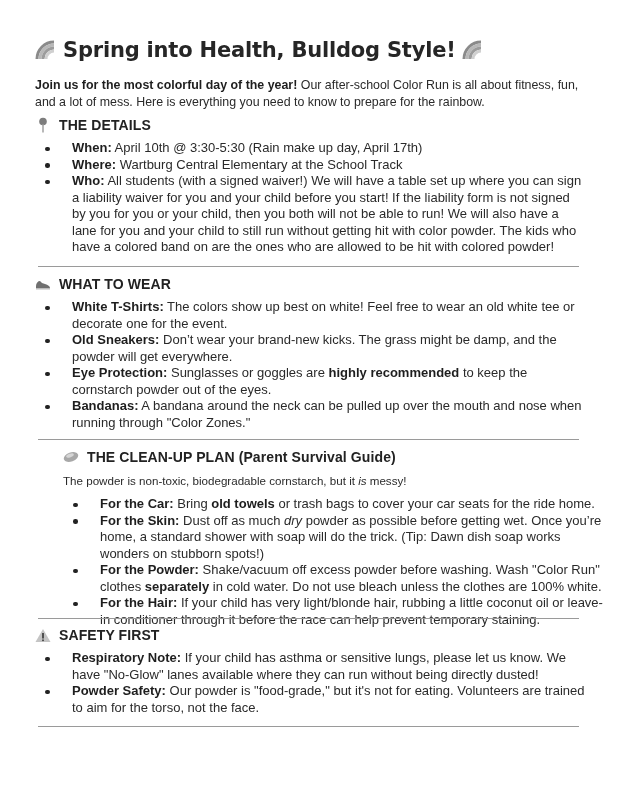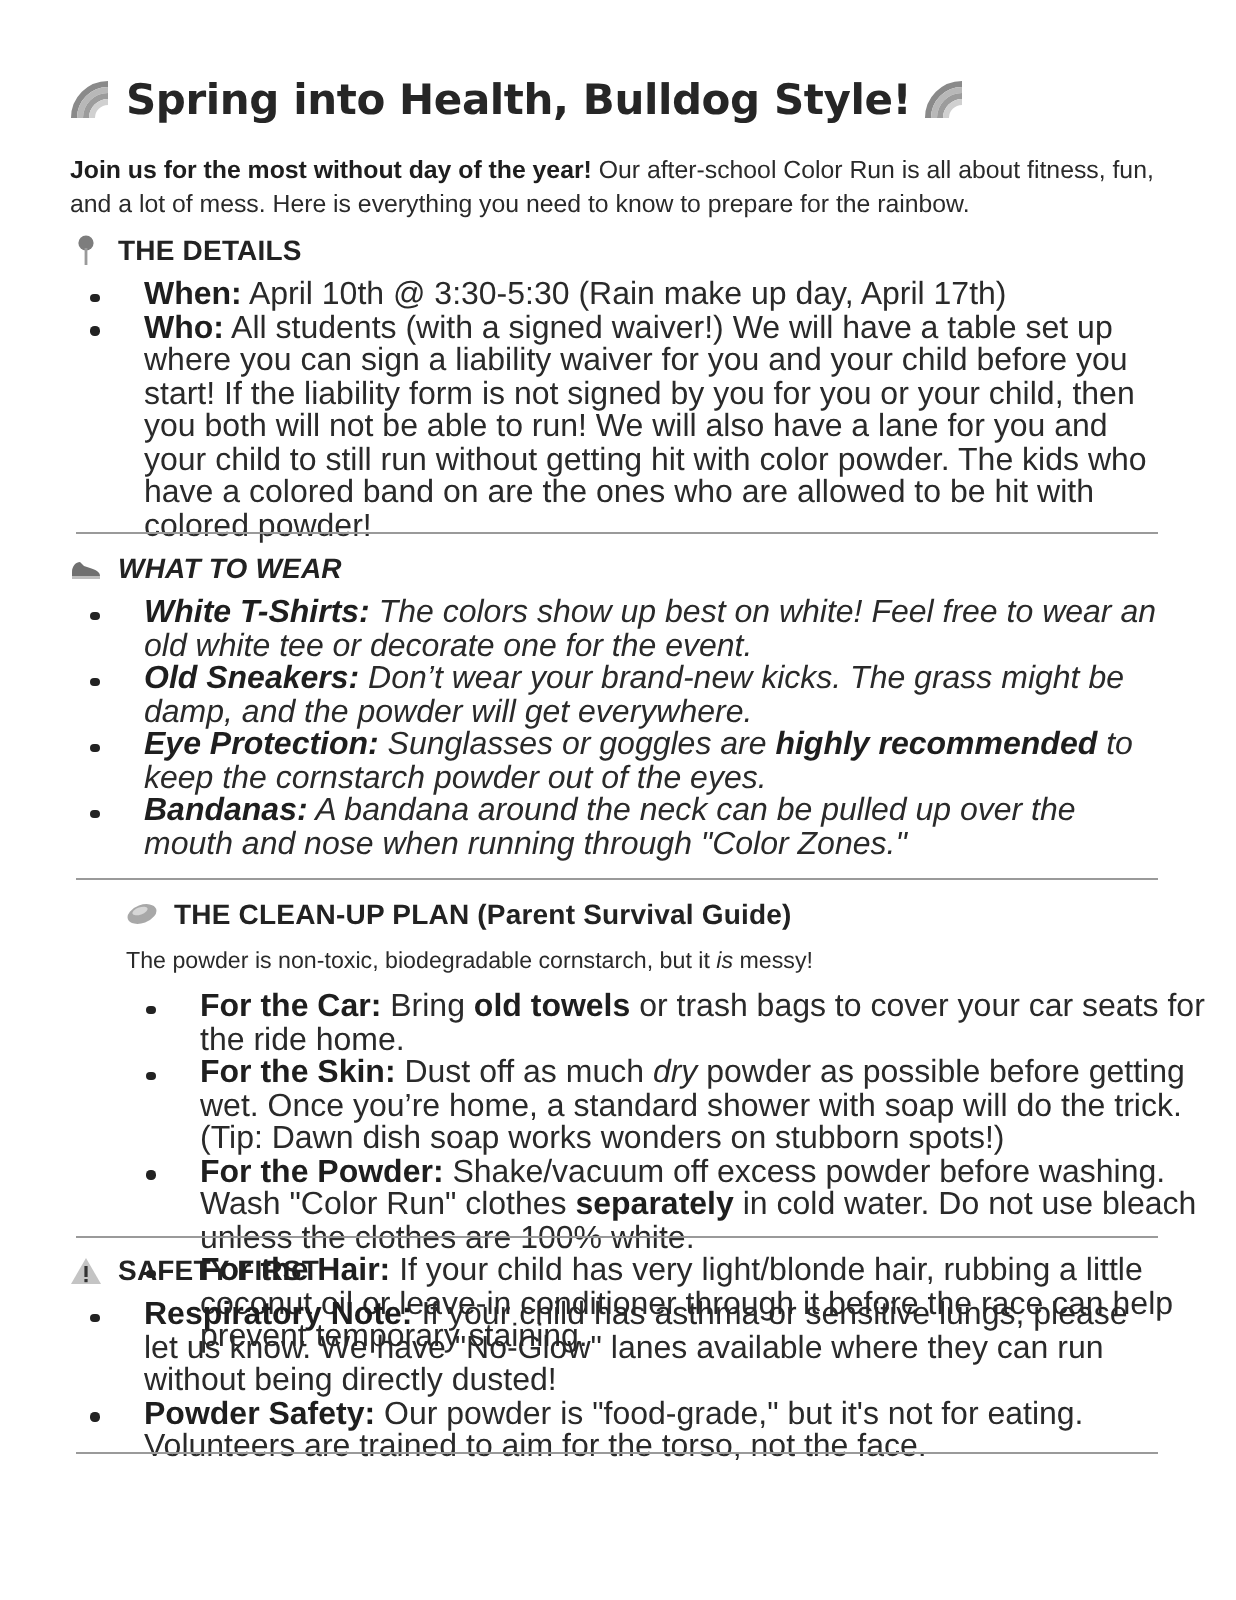--- a/index.html
+++ b/index.html
@@ -22,21 +22,21 @@
   .intro { font-size: 12.4px; line-height: 17px; margin-top: 9px; color: #2a2a2a; }
   .intro b { color: #1e1e1e; }
   .section-head {
     font-size: 14px; font-weight: bold; display: flex; align-items: center; gap: 8px;
     color: #222; letter-spacing: 0.1px;
   }
   .section-head .ico { width: 16px; height: 16px; display: inline-flex; align-items: center; justify-content: center; }
   .section-head .ico svg { display: block; }
   ul.bullets { list-style: none; margin-top: 7px; }
   ul.bullets li {
-    position: relative; padding-left: 37px; font-size: 16px; line-height: 16.5px; color: #2a2a2a;
+    position: relative; padding-left: 37px; font-size: 13px; line-height: 16.5px; color: #2a2a2a;
   }
   ul.bullets li::before {
     content: ""; position: absolute; left: 10px; top: 6.5px; width: 4.5px; height: 4.5px;
     border-radius: 50%; background: #222;
   }
   ul.bullets li b { color: #1e1e1e; }
   .sub-intro { font-size: 11.6px; line-height: 16px; color: #2a2a2a; margin-top: 8px; }
   hr.rule { border: none; border-top: 1.5px solid #9a9a9a; position: absolute; left: 38px; width: 541px; }
   .sec { position: absolute; left: 35px; width: 550px; }
 </style>
@@ -56,41 +56,42 @@
     <span>Spring into Health, Bulldog Style!</span>
     <span class="rainbow">
       <svg viewBox="0 0 22 22">
         <path d="M2 21 A17 17 0 0 1 19 4" fill="none" stroke="#8a8a8a" stroke-width="3"></path>
         <path d="M5 21 A14 14 0 0 1 19 7" fill="none" stroke="#b8b8b8" stroke-width="3"></path>
         <path d="M8 21 A11 11 0 0 1 19 10" fill="none" stroke="#9c9c9c" stroke-width="3"></path>
         <path d="M11 21 A8 8 0 0 1 19 13" fill="none" stroke="#d0d0d0" stroke-width="3"></path>
       </svg>
     </span>
   </h1>
-  <p class="intro"><b>Join us for the most without day of the year!</b><span> Our after-school Color Run is all about fitness, fun, and a lot of mess. Here is everything you need to know to prepare for the rainbow.</span></p>
+  <p class="intro"><b>Join us for the most colorful day of the year!</b><span> Our after-school Color Run is all about fitness, fun, and a lot of mess. Here is everything you need to know to prepare for the rainbow.</span></p>
 </div>
 
 <div class="sec" style="top:117px;">
   <h2 class="section-head">
     <span class="ico">
       <svg width="14" height="16" viewBox="0 0 14 16">
           <circle cx="7" cy="4.5" r="3.8" fill="#7d7d7d"></circle>
           <rect x="6.3" y="7" width="1.4" height="8.5" fill="#9a9a9a"></rect>
         </svg>
     </span>
     <span>THE DETAILS</span>
   </h2>
   <ul class="bullets">
     <li><b>When:</b><span> April 10th @ 3:30-5:30 (Rain make up day, April 17th)</span></li>
+    <li><b>Where:</b><span> Wartburg Central Elementary at the School Track</span></li>
     <li><b>Who:</b><span> All students (with a signed waiver!) We will have a table set up where you can sign a liability waiver for you and your child before you start! If the liability form is not signed by you for you or your child, then you both will not be able to run! We will also have a lane for you and your child to still run without getting hit with color powder. The kids who have a colored band on are the ones who are allowed to be hit with colored powder!</span></li>
   </ul>
 </div>
 <hr class="rule" style="top:266px;">
 
-<div class="sec" style="top:276px;font-style:italic;">
+<div class="sec" style="top:276px;">
   <h2 class="section-head">
     <span class="ico">
       <svg width="16" height="12" viewBox="0 0 16 12">
           <path d="M1 8 C1 5 3 3 5 3 L7 5 L10 6 C13 7 15 8 15 10 L15 11 L1 11 Z" fill="#707070"></path>
           <rect x="1" y="10" width="14" height="1.5" fill="#bdbdbd"></rect>
         </svg>
     </span>
     <span>WHAT TO WEAR</span>
   </h2>
   <ul class="bullets">

